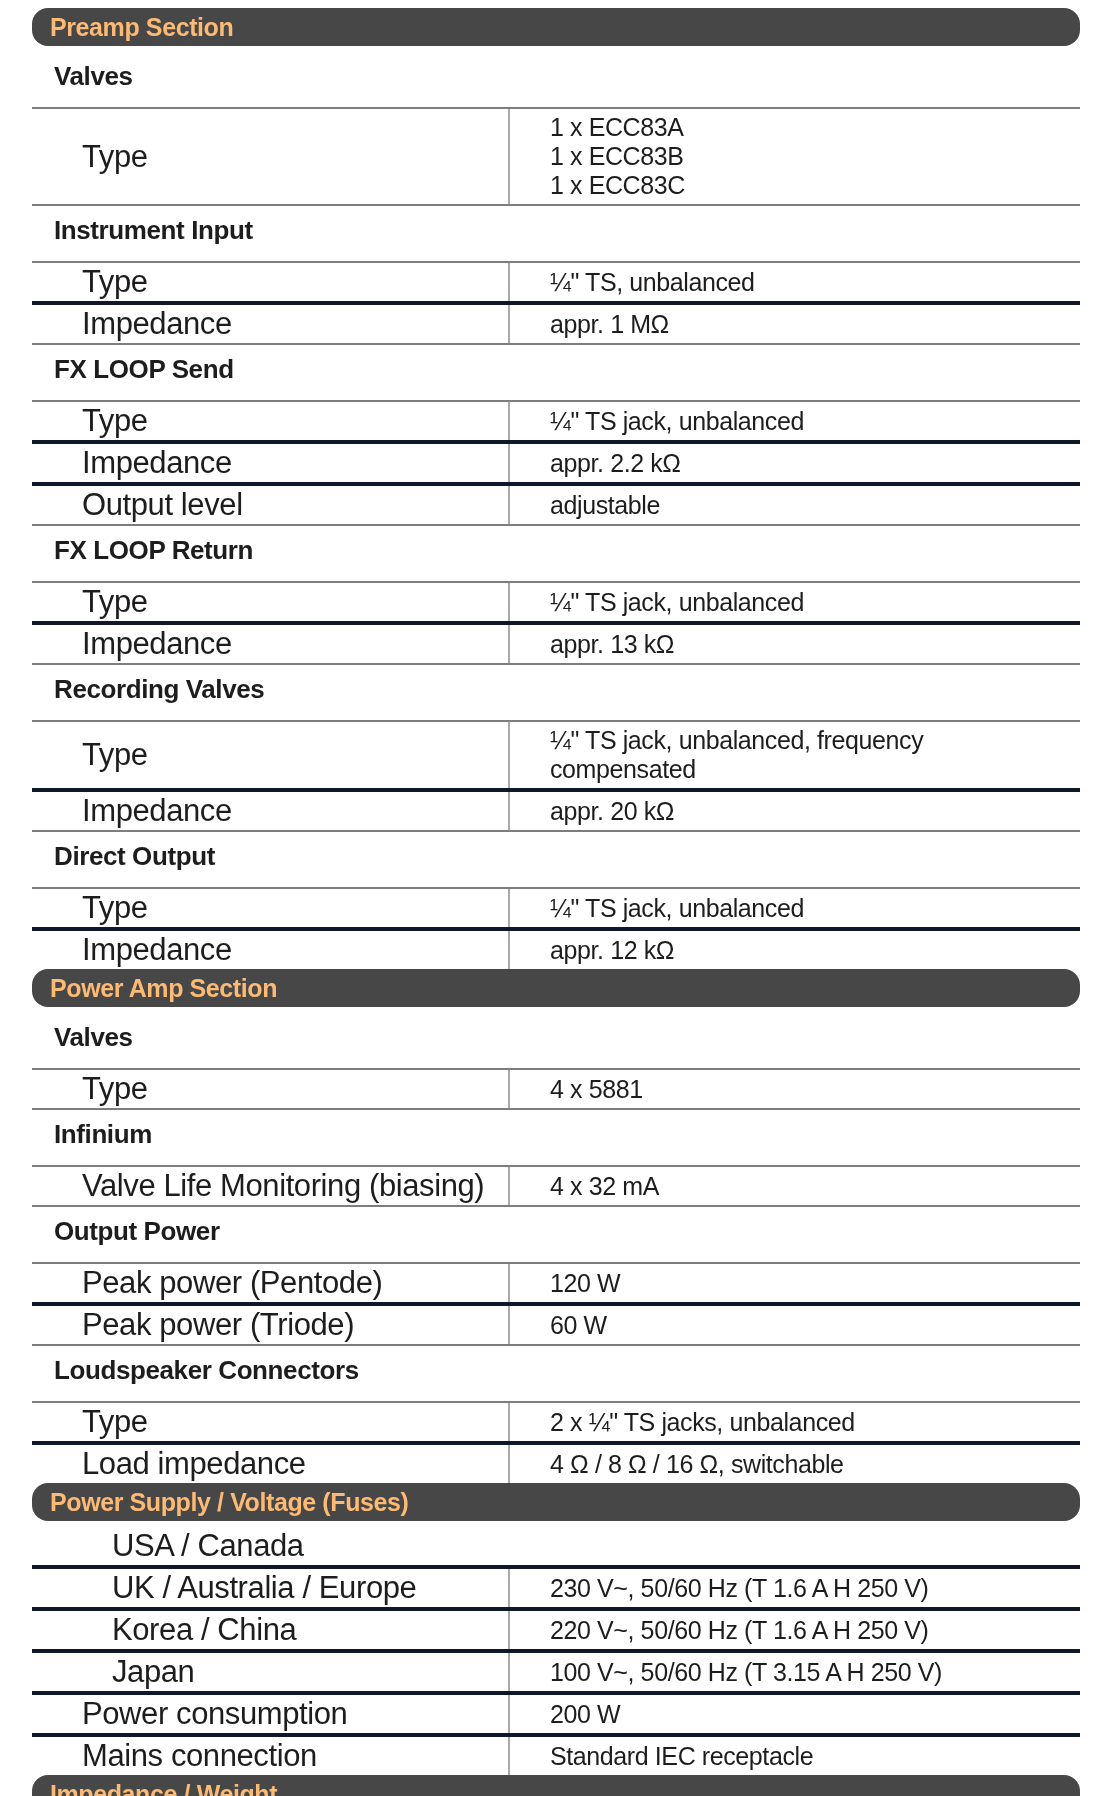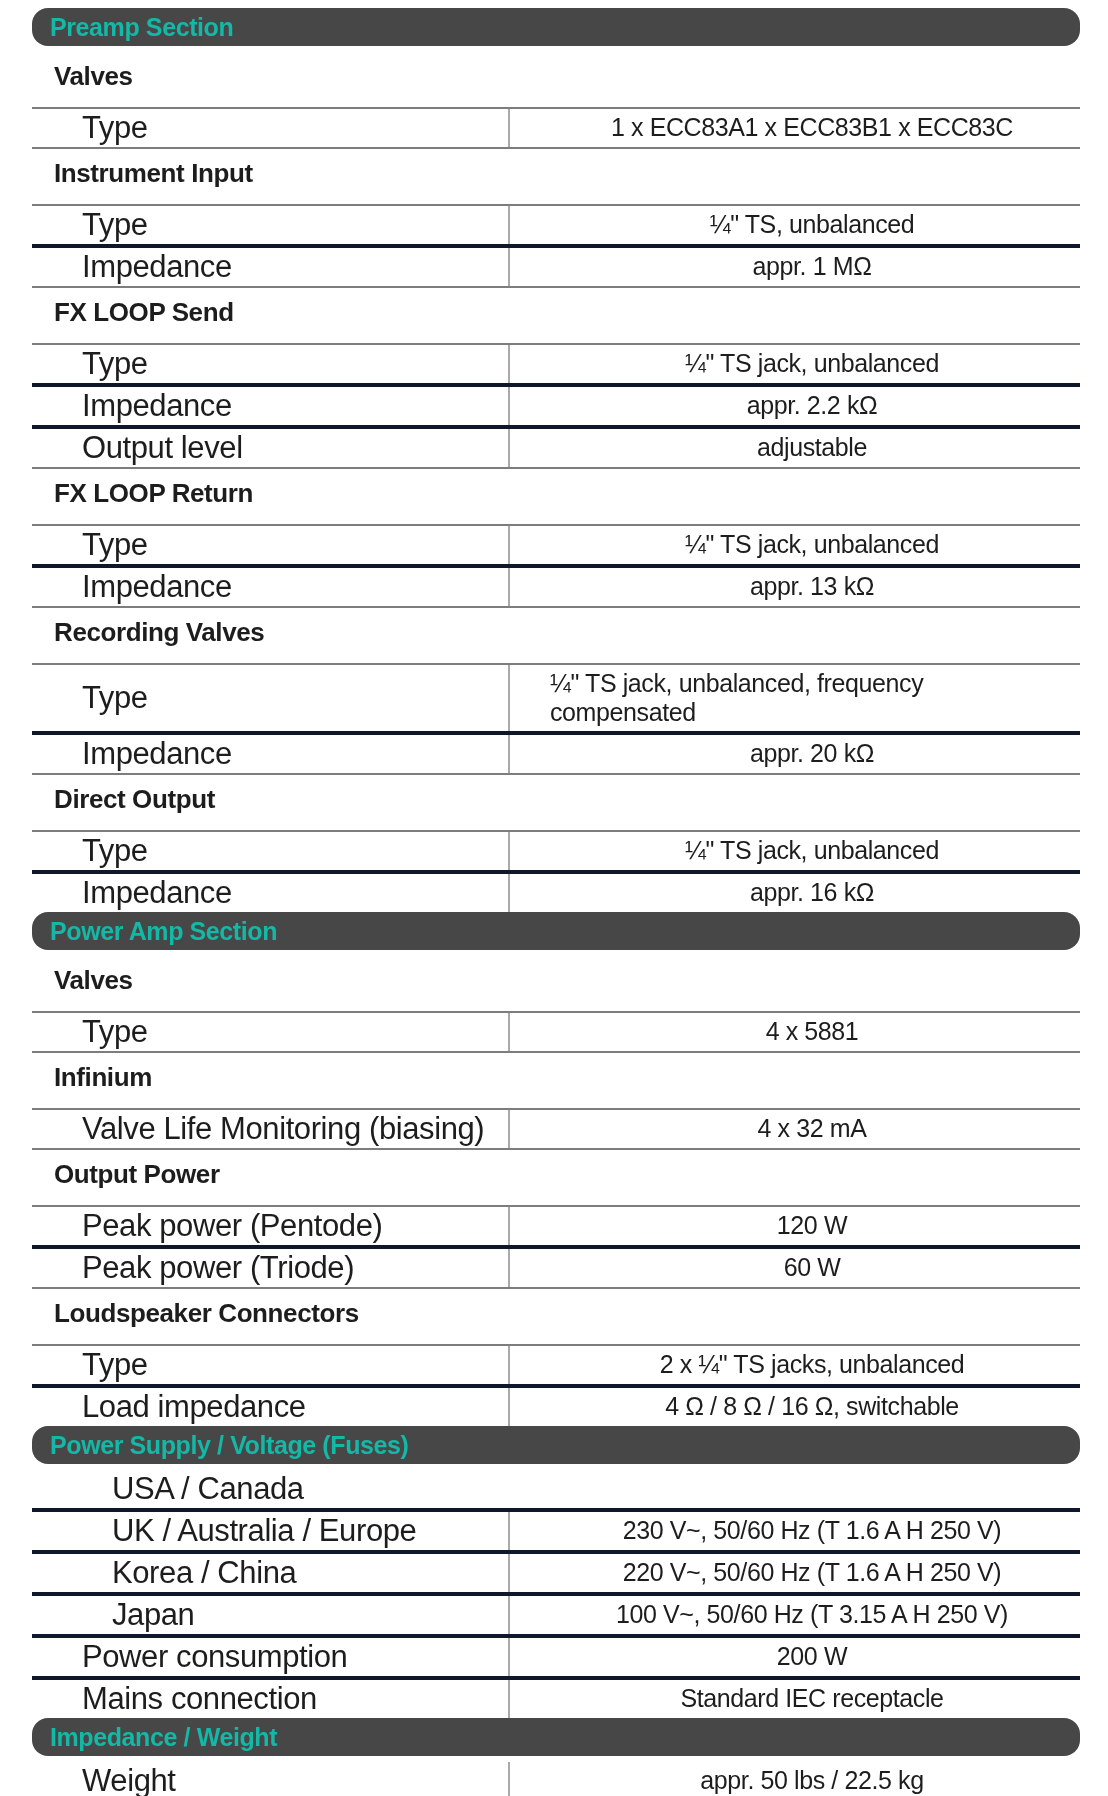--- a/index.html
+++ b/index.html
@@ -24,21 +24,21 @@
     height: 38px;
     display: flex;
     align-items: center;
     padding: 0 18px;
     margin: 12px 0 6px 0;
   }
   .section-bar:first-child {
     margin-top: 0;
   }
   .section-bar .bar-label {
-    color: #14b8a6;
+    color: #fdba74;
     font-weight: bold;
     font-size: 25px;
   }
   .group-heading {
     font-weight: bold;
     font-size: 26px;
     line-height: 30px;
     padding: 9px 0 16px 22px;
     border-bottom: 2px solid #7d7d7d;
   }
@@ -65,21 +65,21 @@
     font-size: 31px;
   }
   .row.indent .label-cell {
     padding-left: 80px;
   }
   .value-cell {
     flex: 1;
     border-left: 2px solid #a9a9a9;
     padding: 4px 6px 4px 40px;
     display: flex;
-    flex-direction: row;
+    flex-direction: column;
     justify-content: center;
     font-size: 25px;
   }
   .value-line {
     line-height: 29px;
   }
 </style>
 </head>
 <body>
 
@@ -169,21 +169,21 @@
       <div class="rows flush">
         <div class="row">
           <div class="label-cell">Type</div>
           <div class="value-cell">
             <div class="value-line">¼" TS jack, unbalanced</div>
           </div>
         </div>
         <div class="row">
           <div class="label-cell">Impedance</div>
           <div class="value-cell">
-            <div class="value-line">appr. 16 kΩ</div>
+            <div class="value-line">appr. 12 kΩ</div>
           </div>
         </div>
       </div>
     </section>
     <section class="section">
       <div class="section-bar">
         <span class="bar-label">Power Amp Section</span>
       </div>
       <div class="group-heading">Valves</div>
       <div class="rows">

